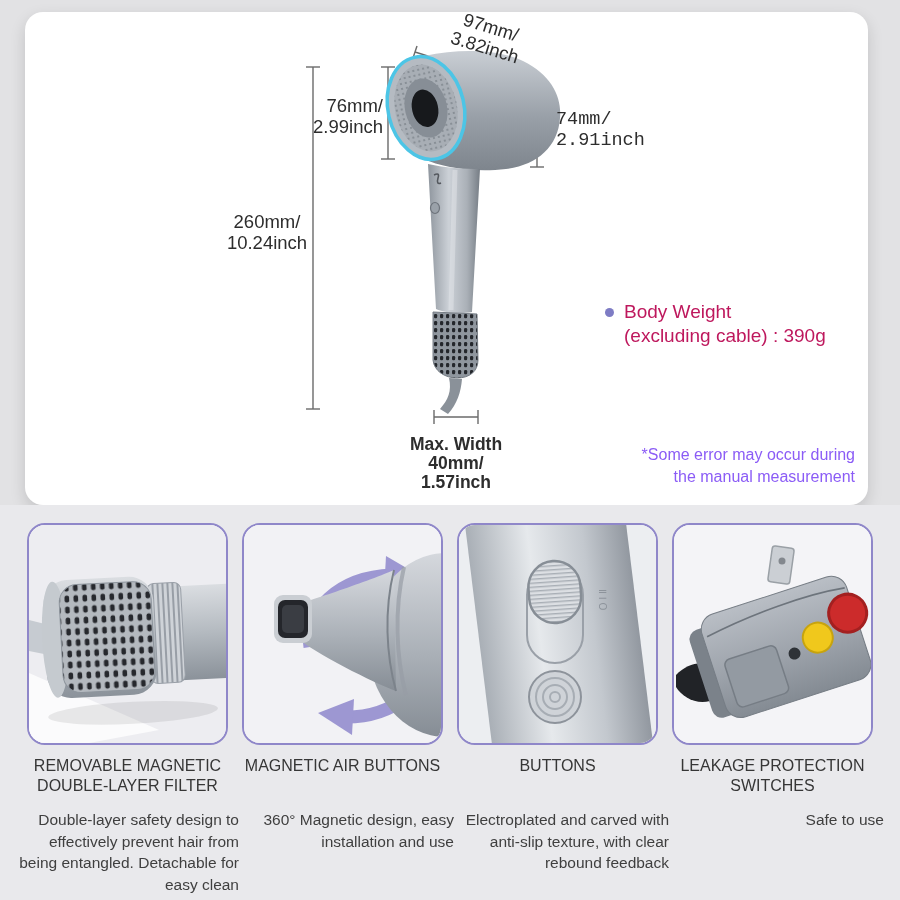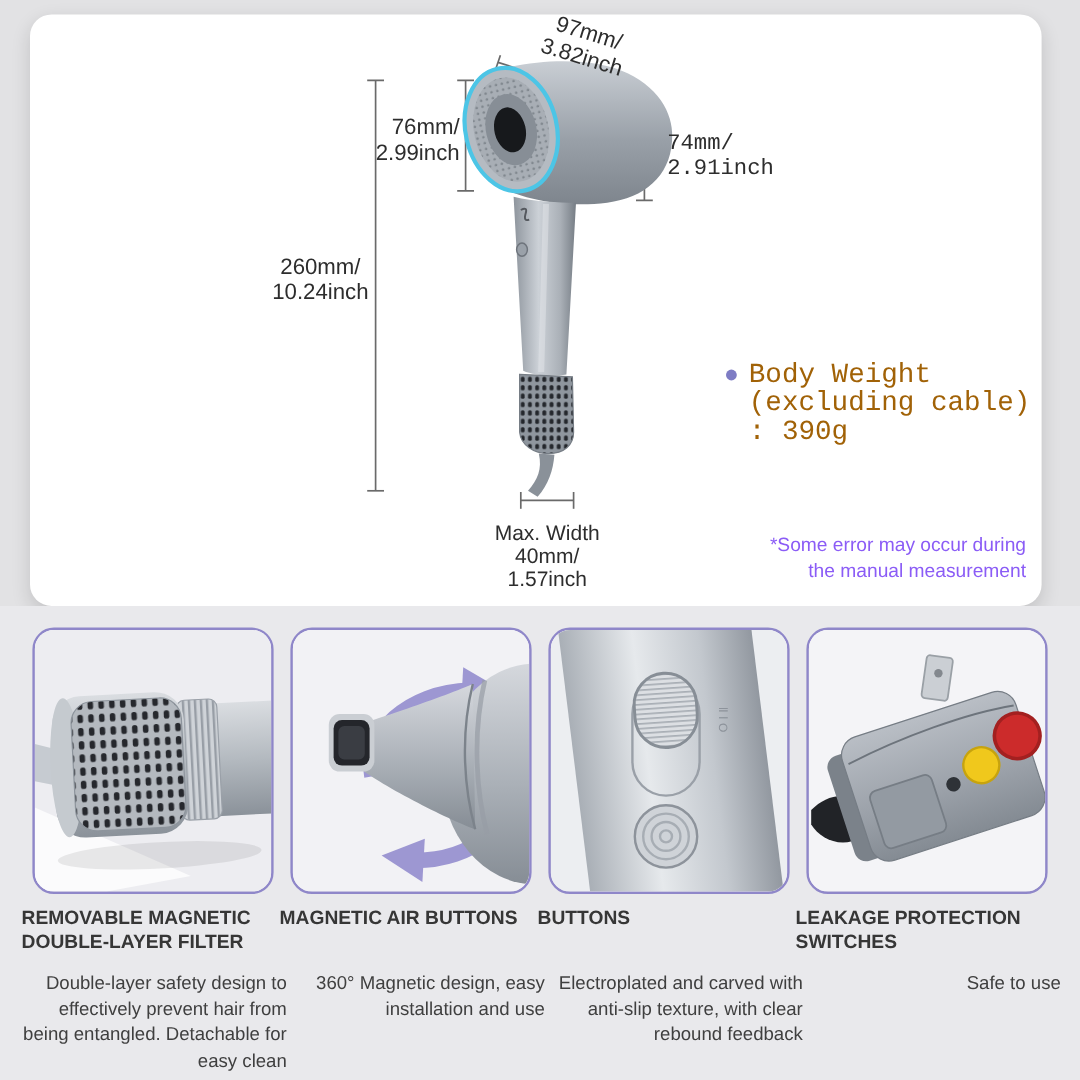--- a/index.html
+++ b/index.html
@@ -16,23 +16,23 @@
     background:#ffffff;border-radius:18px;
     box-shadow:0 6px 16px rgba(0,0,0,.14);
   }
   .spec-card svg.diagram{position:absolute;left:0;top:0;}
   .dim{position:absolute;font-size:18.5px;line-height:21px;color:#2d2d2d;}
   .dim span{display:block;}
   .dim-top{left:388px;top:4px;width:150px;text-align:center;transform:rotate(17deg);}
   .dim-left76{left:258px;top:83px;width:100px;text-align:right;}
   .dim-right74{left:531px;top:97px;width:110px;text-align:left;font-family:Liberation Mono, monospace;}
   .dim-height260{left:178px;top:199px;width:128px;text-align:center;}
-  .dim-maxw{left:356px;top:423px;width:150px;text-align:center;font-size:17.5px;line-height:19px;}
+  .dim-maxw{left:356px;top:423px;width:150px;text-align:center;font-size:17.5px;line-height:19px;font-weight:bold;}
   .bullets{position:absolute;left:578px;top:288px;width:265px;list-style:none;margin:0;padding:0;}
-  .bullets li{position:relative;padding-left:21px;font-size:23px;line-height:24px;color:#a16207;margin:0;font-family:Liberation Mono, monospace;}
+  .bullets li{position:relative;padding-left:21px;font-size:19px;line-height:24px;color:#be185d;margin:0;}
   .bullets li .dot{position:absolute;left:2px;top:8px;width:9px;height:9px;border-radius:50%;}
   .bullets li span.ln{display:block;white-space:pre-wrap;}
   .footnote{position:absolute;right:13px;top:432px;text-align:right;font-size:16px;line-height:22px;color:#8b5cf6;}
   .footnote span{display:block;}
   
   .features-section{
     position:absolute;left:0;top:505px;width:900px;height:395px;
     background:#e9e9ec;
   }
   .features-grid{
@@ -40,22 +40,22 @@
     column-gap:14px;padding:18px 27px 0 27px;
   }
   .feature{width:201px;}
   .feature-card{
     width:197px;height:218px;border:2px solid #8f87c9;border-radius:18px;
     overflow:hidden;background:linear-gradient(160deg,#fdfdfe 0%,#f2f2f6 55%,#e7e7ec 100%);
   }
   .feature-card svg{display:block;}
   .feature-title{
     margin-top:11px;height:53px;
-    font-size:16px;font-weight:bold;line-height:20px;
-    color:#363636;
+    font-size:16px;font-weight:normal;line-height:20px;
+    text-align:center;color:#363636;
     width:calc(100% + 18px);margin-left:-9px;
   }
   .feature-desc{
     font-size:15.5px;line-height:21.5px;text-align:right;color:#3f3f3f;
     width:calc(100% + 22px);margin-left:-11px;
   }
 </style>
 </head>
 <body>
 

